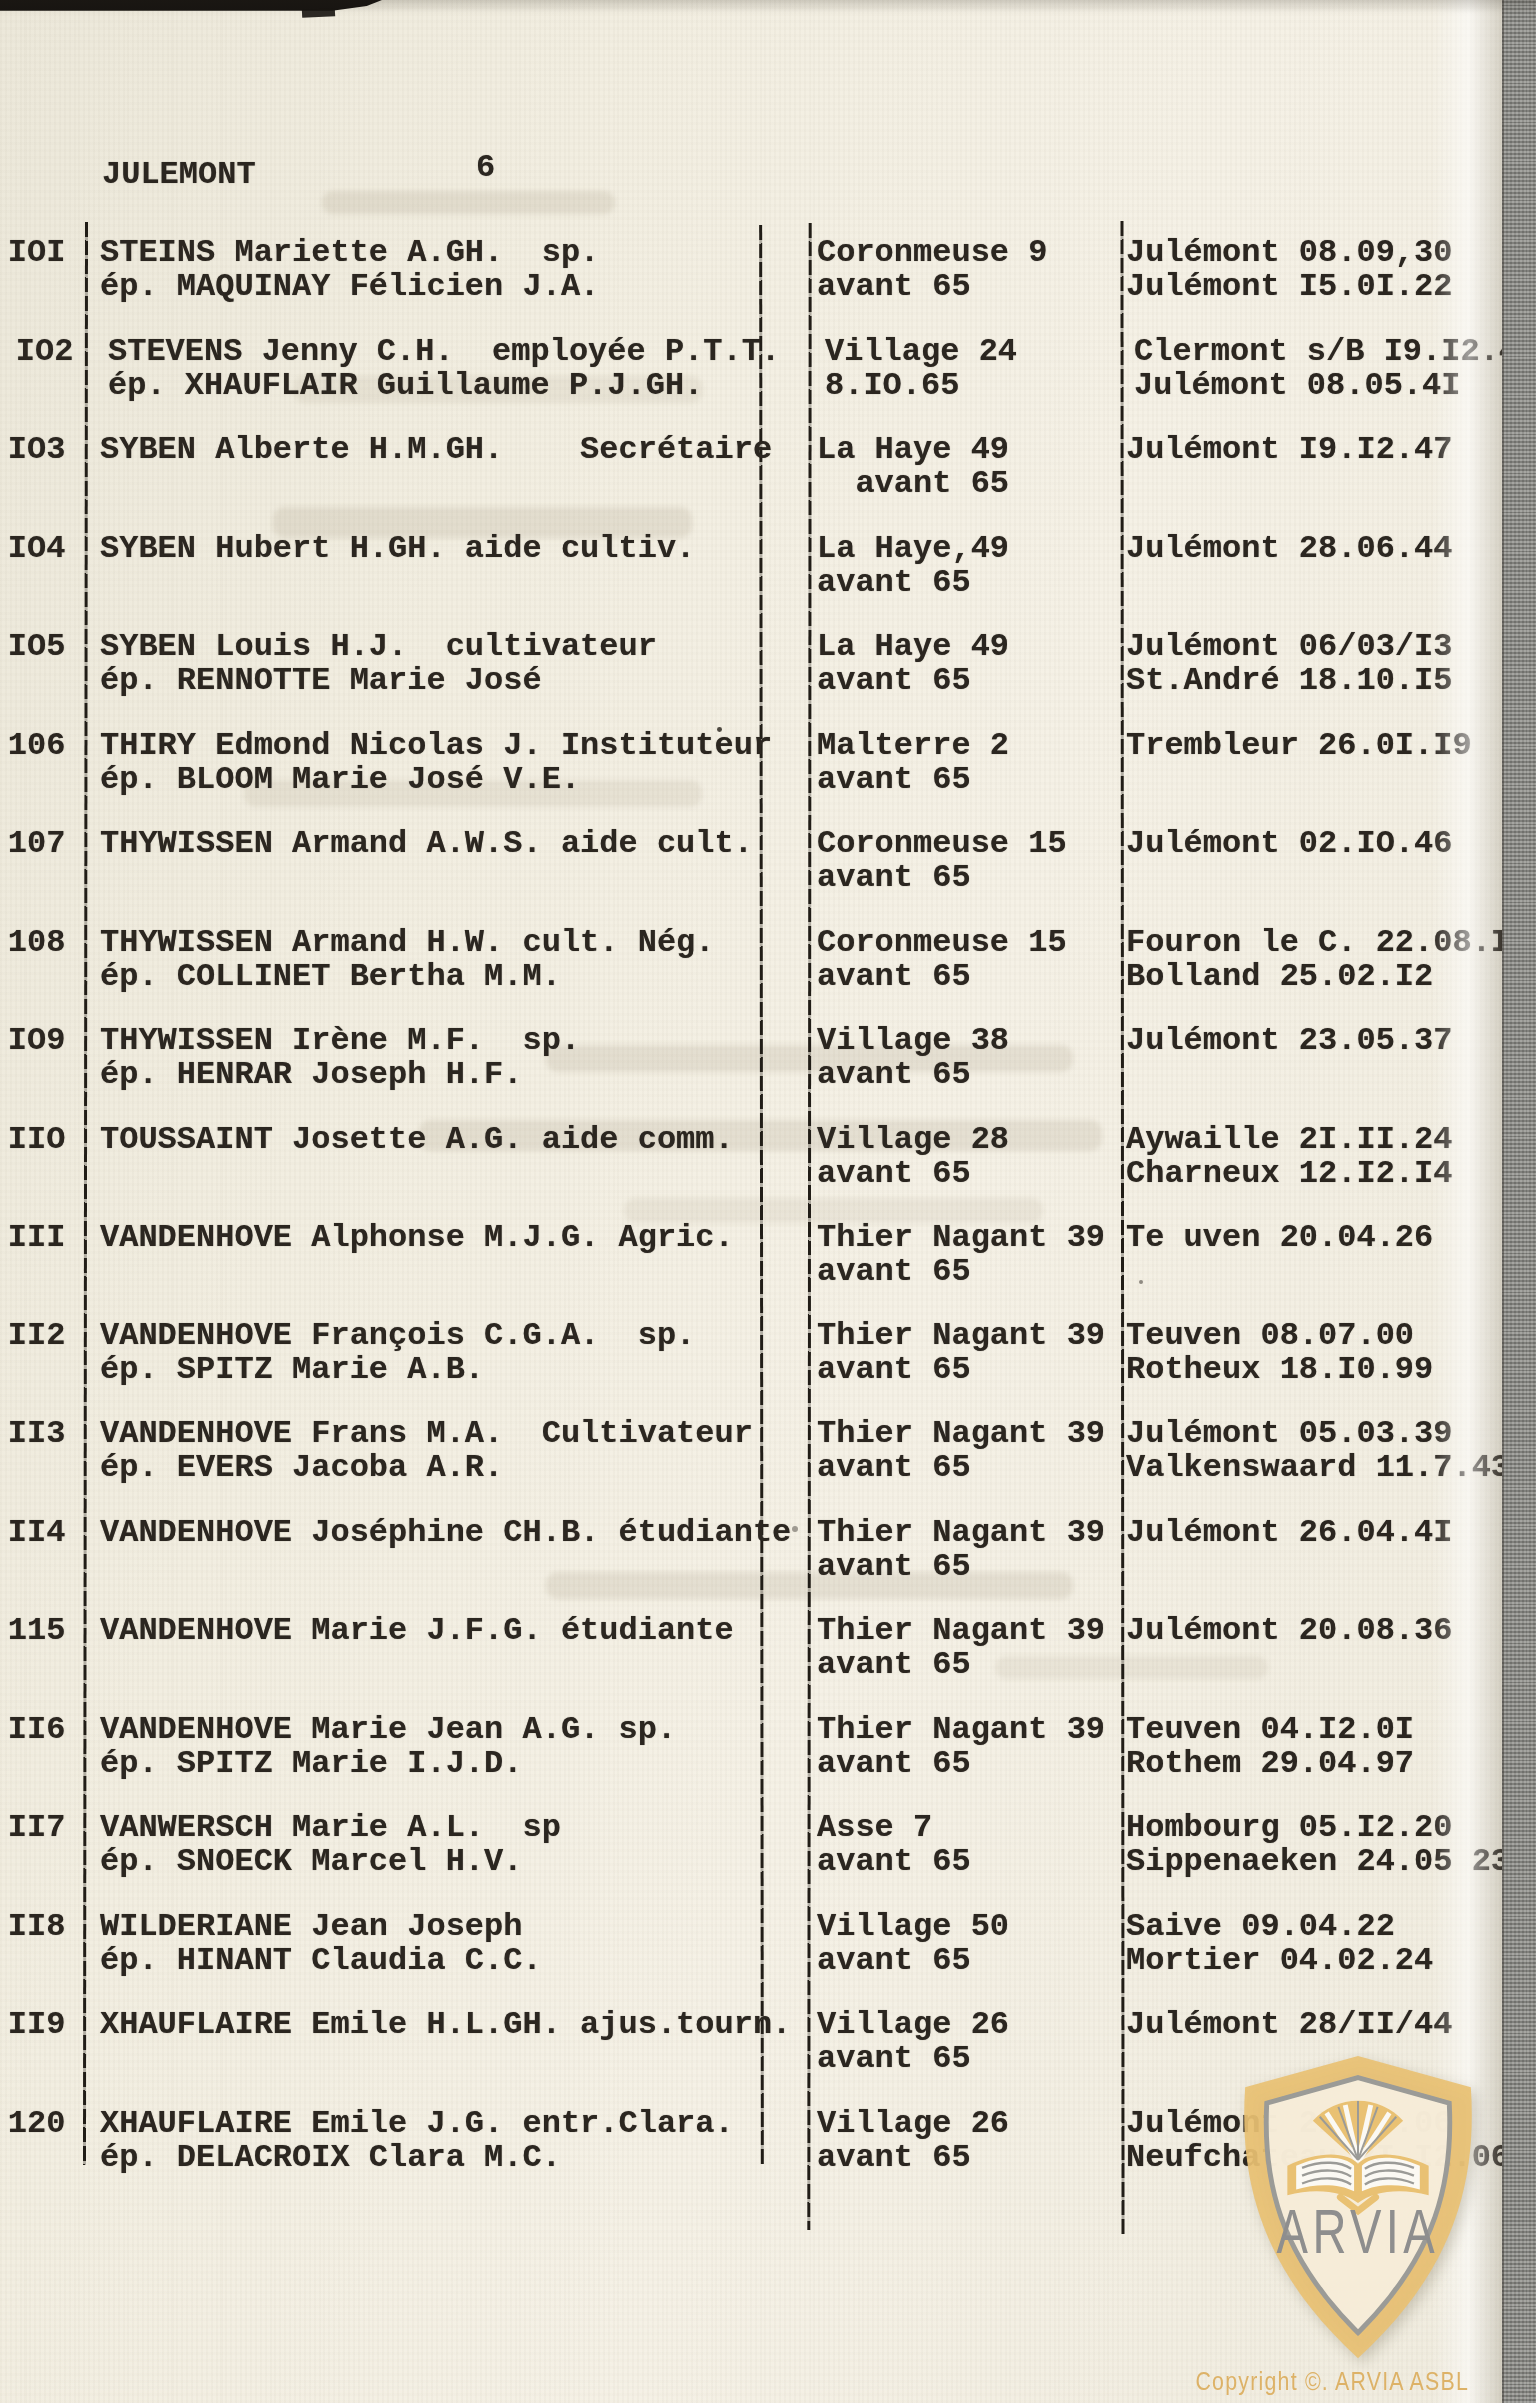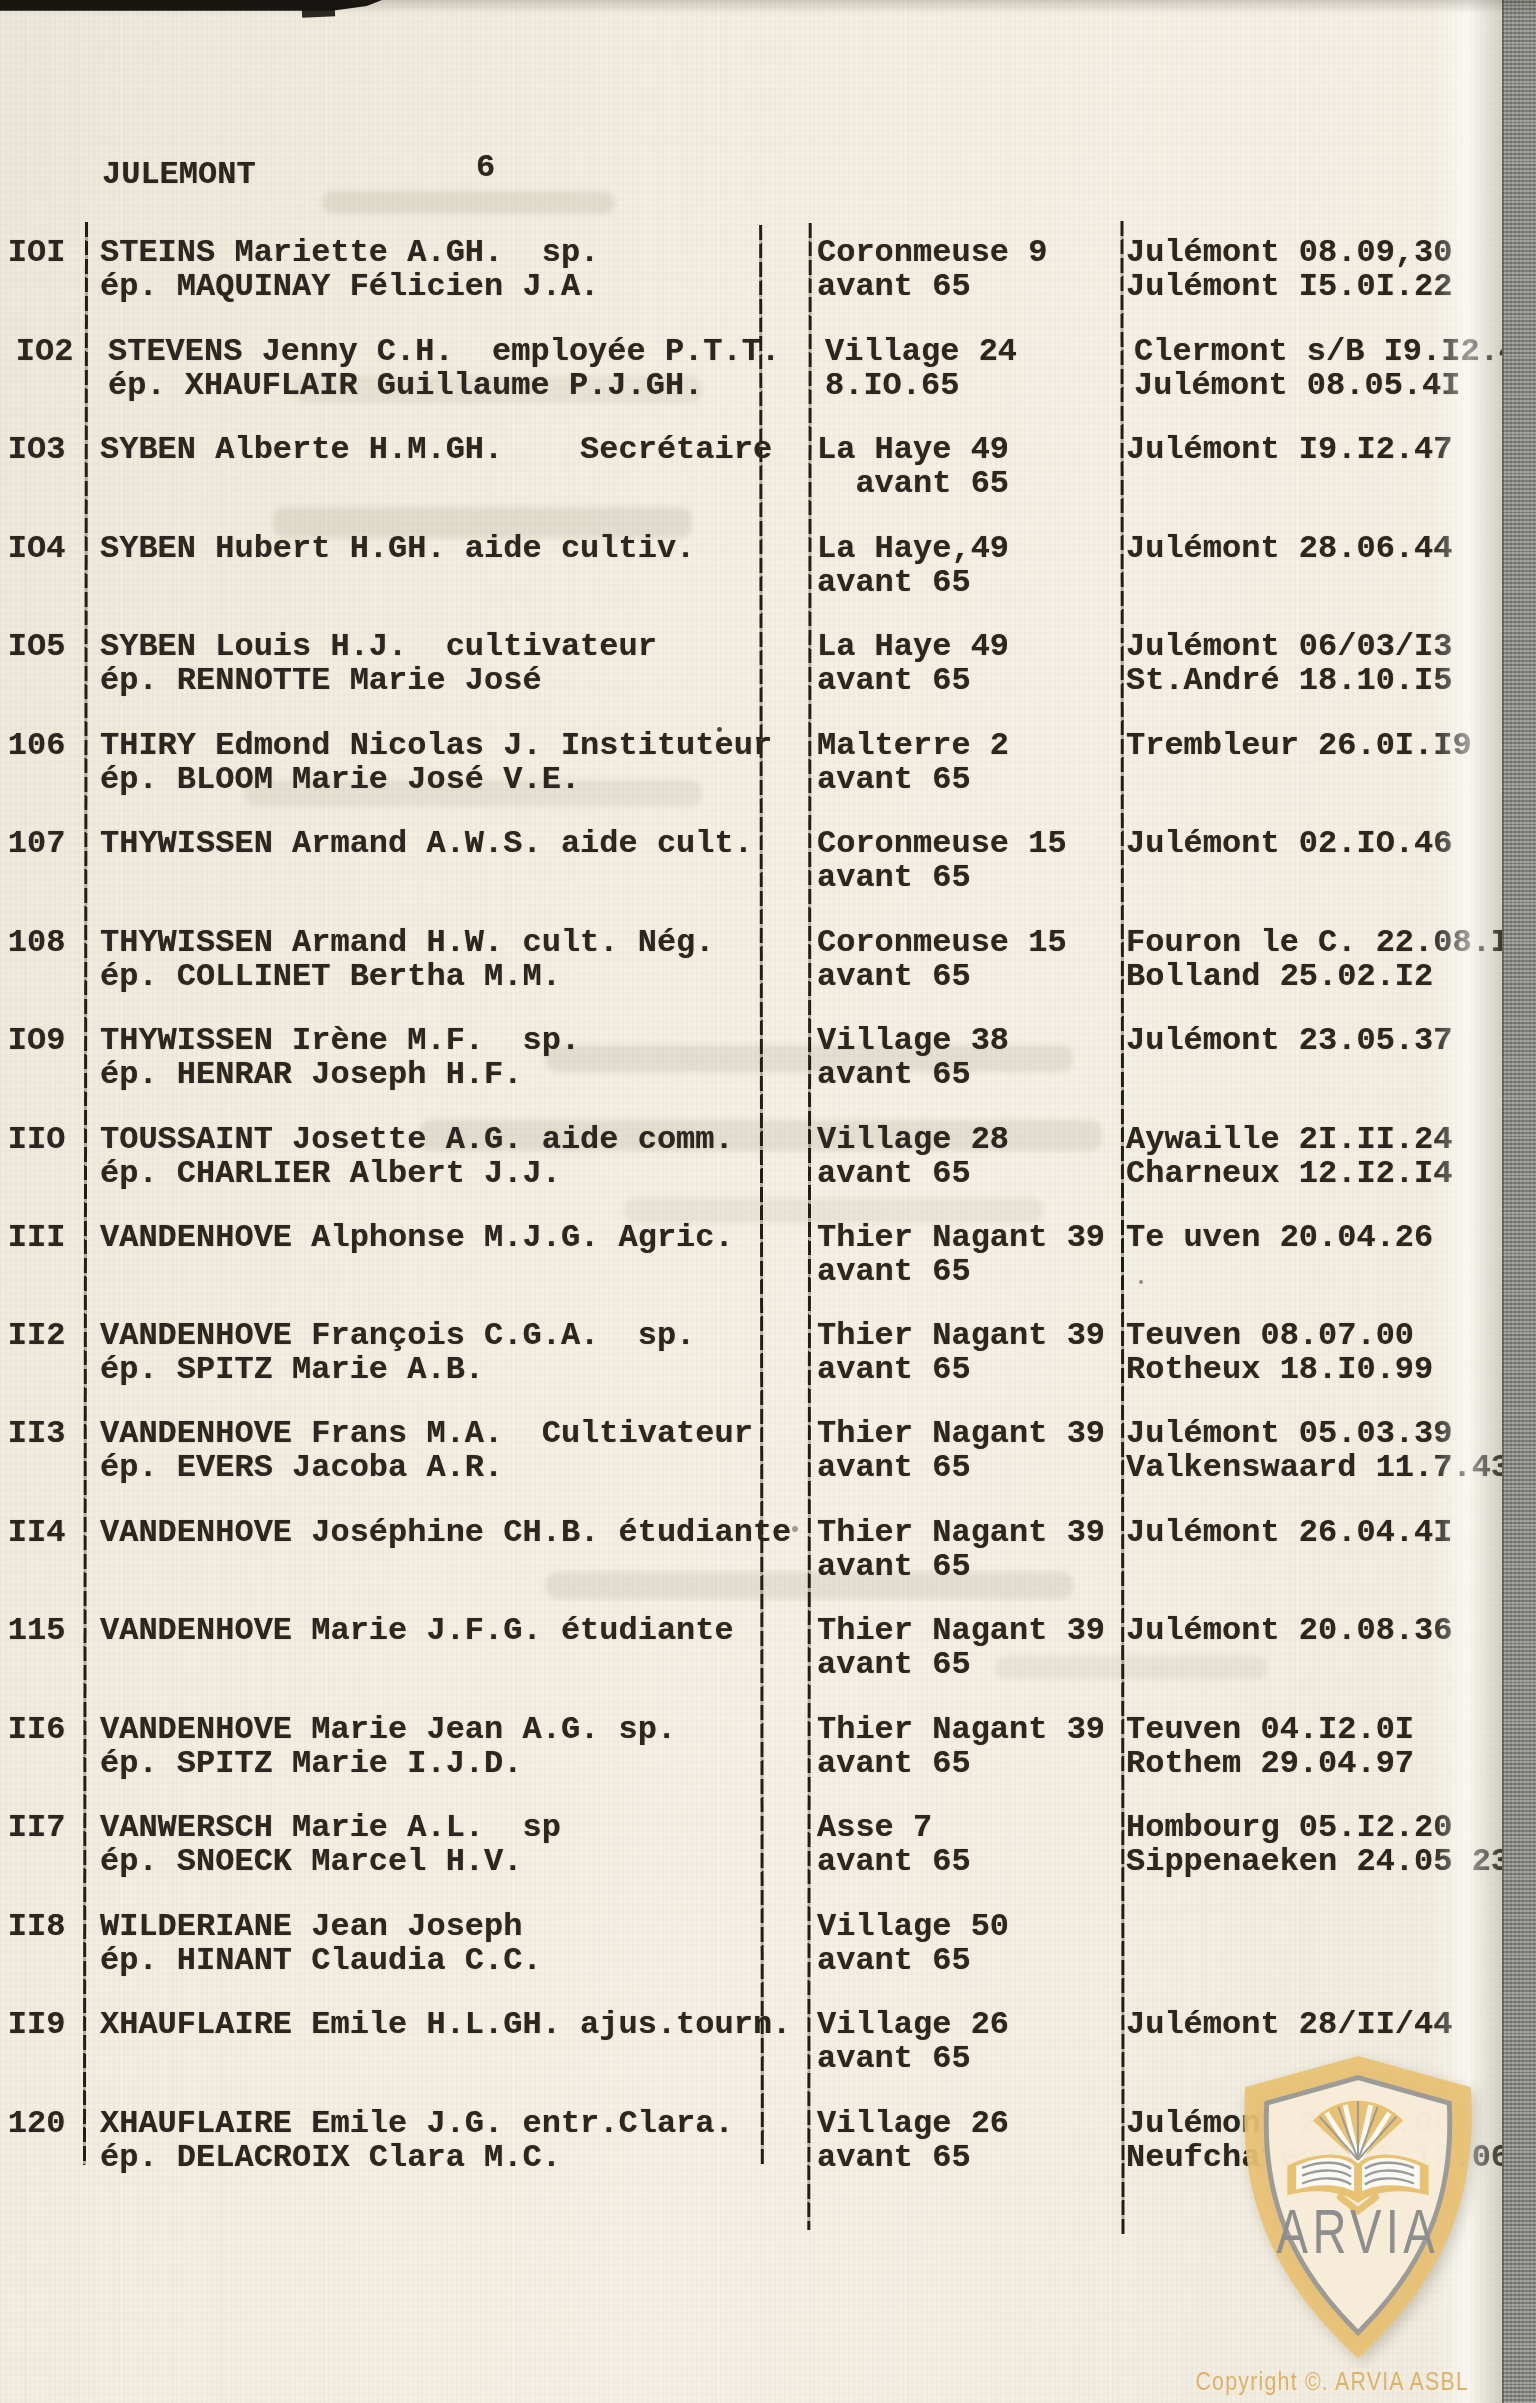--- a/index.html
+++ b/index.html
@@ -249,21 +249,20 @@
     <div class="cell c-birth">
       <div class="typew b-birth1">Julémont 23.05.37</div>
       <div class="typew b-birth2"></div>
     </div>
   </div>
 
   <div class="row" style="top: 1123px;">
     <div class="cell c-num typew b-num">IIO</div>
     <div class="cell c-name">
       <div class="typew b-name">TOUSSAINT Josette A.G. aide comm.</div>
-      <div class="typew b-spouse">ép. CHARLIER Albert J.J.</div>
     </div>
     <div class="cell c-addr">
       <div class="typew b-addr">Village 28</div>
       <div class="typew b-date">avant 65</div>
     </div>
     <div class="cell c-birth">
       <div class="typew b-birth1">Aywaille 2I.II.24</div>
       <div class="typew b-birth2">Charneux 12.I2.I4</div>
     </div>
   </div>
@@ -382,20 +381,24 @@
 
   <div class="row" style="top: 1910px;">
     <div class="cell c-num typew b-num">II8</div>
     <div class="cell c-name">
       <div class="typew b-name">WILDERIANE Jean Joseph</div>
       <div class="typew b-spouse">ép. HINANT Claudia C.C.</div>
     </div>
     <div class="cell c-addr">
       <div class="typew b-addr">Village 50</div>
       <div class="typew b-date">avant 65</div>
+    </div>
+    <div class="cell c-birth">
+      <div class="typew b-birth1">Saive 09.04.22</div>
+      <div class="typew b-birth2">Mortier 04.02.24</div>
     </div>
   </div>
 
   <div class="row" style="top: 2008px;">
     <div class="cell c-num typew b-num">II9</div>
     <div class="cell c-name">
       <div class="typew b-name">XHAUFLAIRE Emile H.L.GH. ajus.tourn.</div>
       <div class="typew b-spouse"></div>
     </div>
     <div class="cell c-addr">

